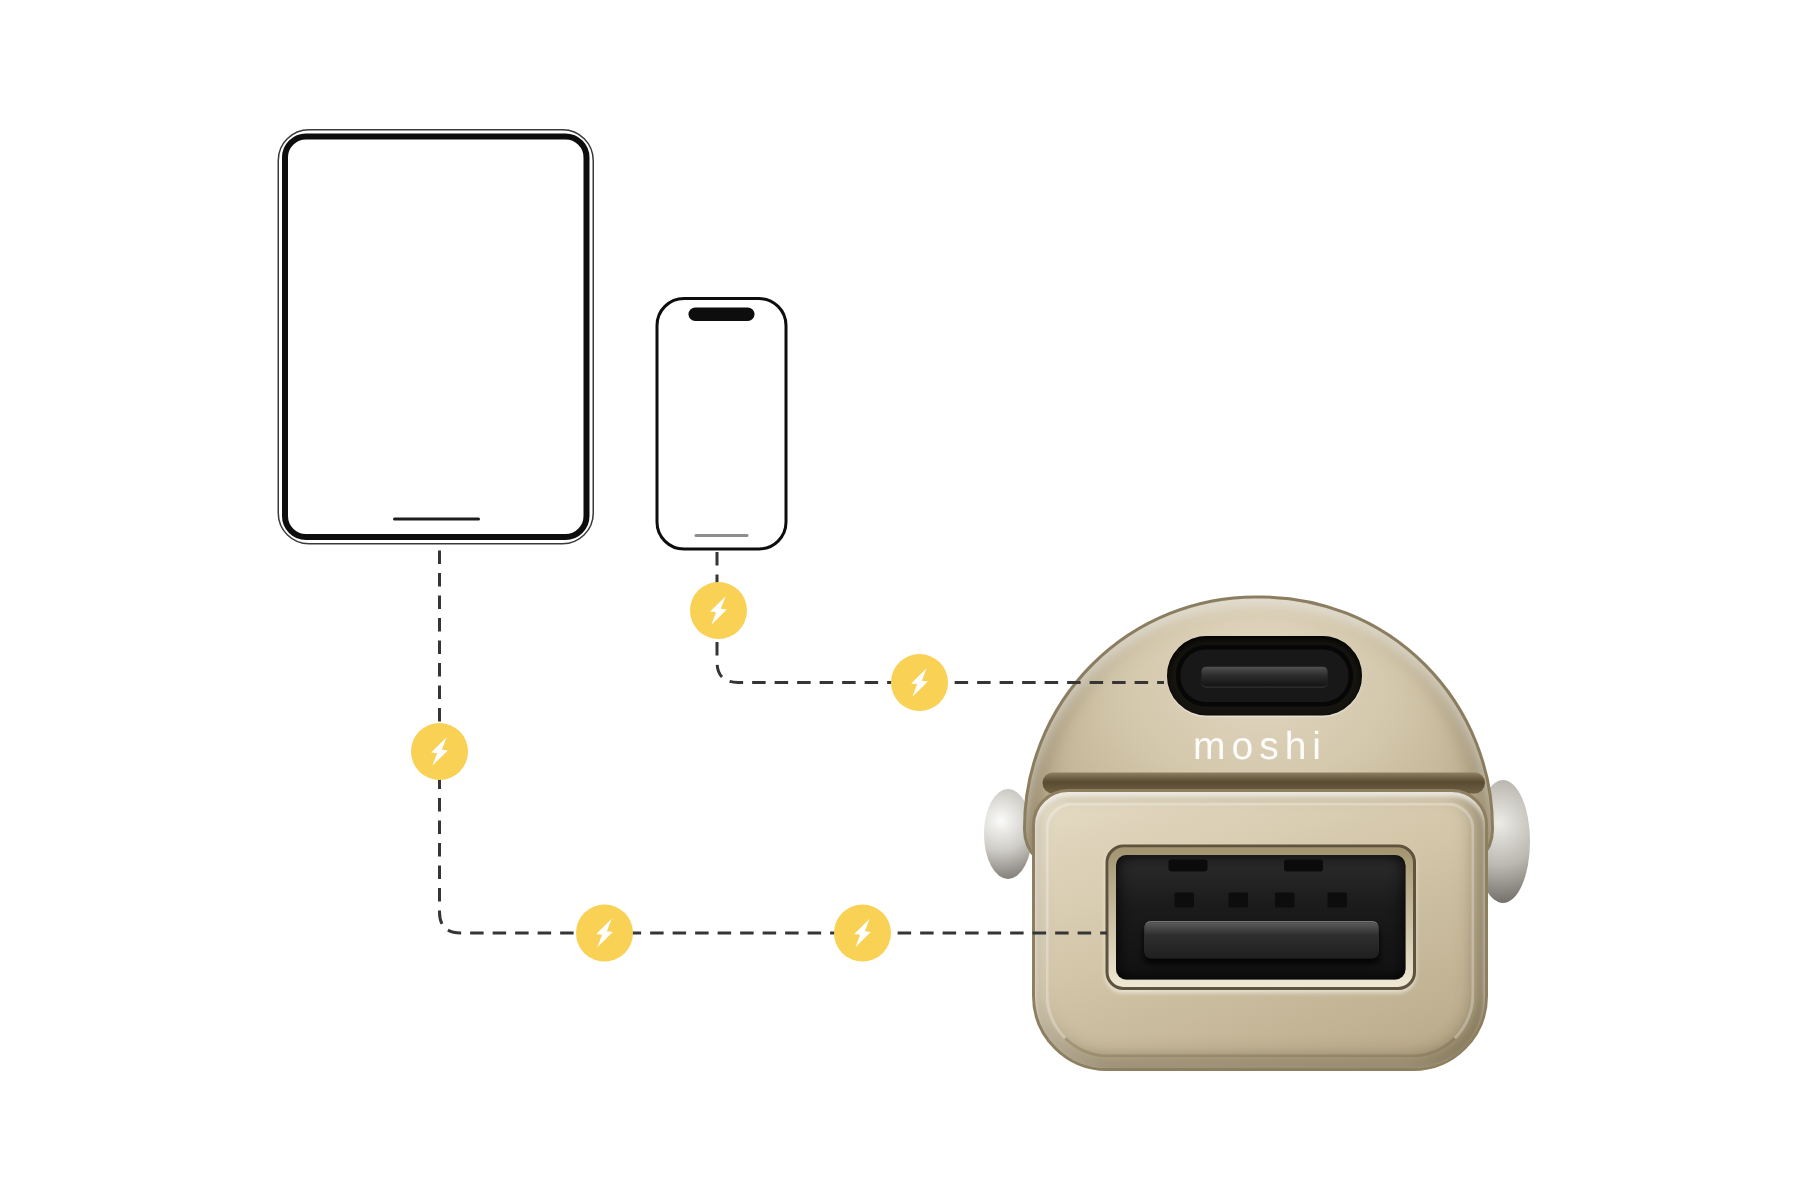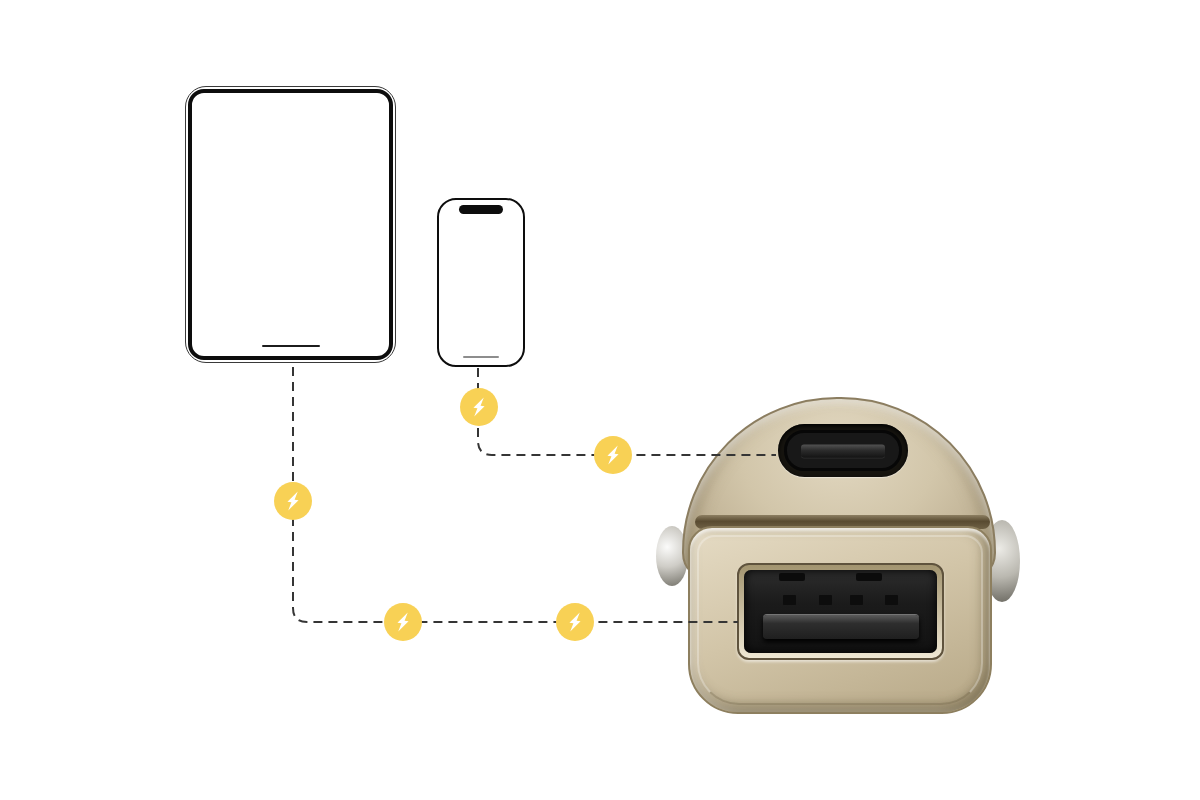--- a/index.html
+++ b/index.html
@@ -143,20 +143,21 @@
 
 <div class="charger">
   <div class="contact contact-left"></div>
   <div class="contact contact-right"></div>
   <div class="dome"></div>
   <div class="usbc-port">
     <div class="usbc-inner">
       <div class="usbc-tongue"></div>
     </div>
   </div>
+  <div class="moshi-label">moshi</div>
   <div class="hinge"></div>
   <div class="plate"></div>
   <div class="usba-bezel">
     <div class="usba-cavity">
       <div class="usba-bump b1"></div>
       <div class="usba-bump b2"></div>
       <div class="usba-notch n1"></div>
       <div class="usba-notch n2"></div>
       <div class="usba-notch n3"></div>
       <div class="usba-notch n4"></div>

